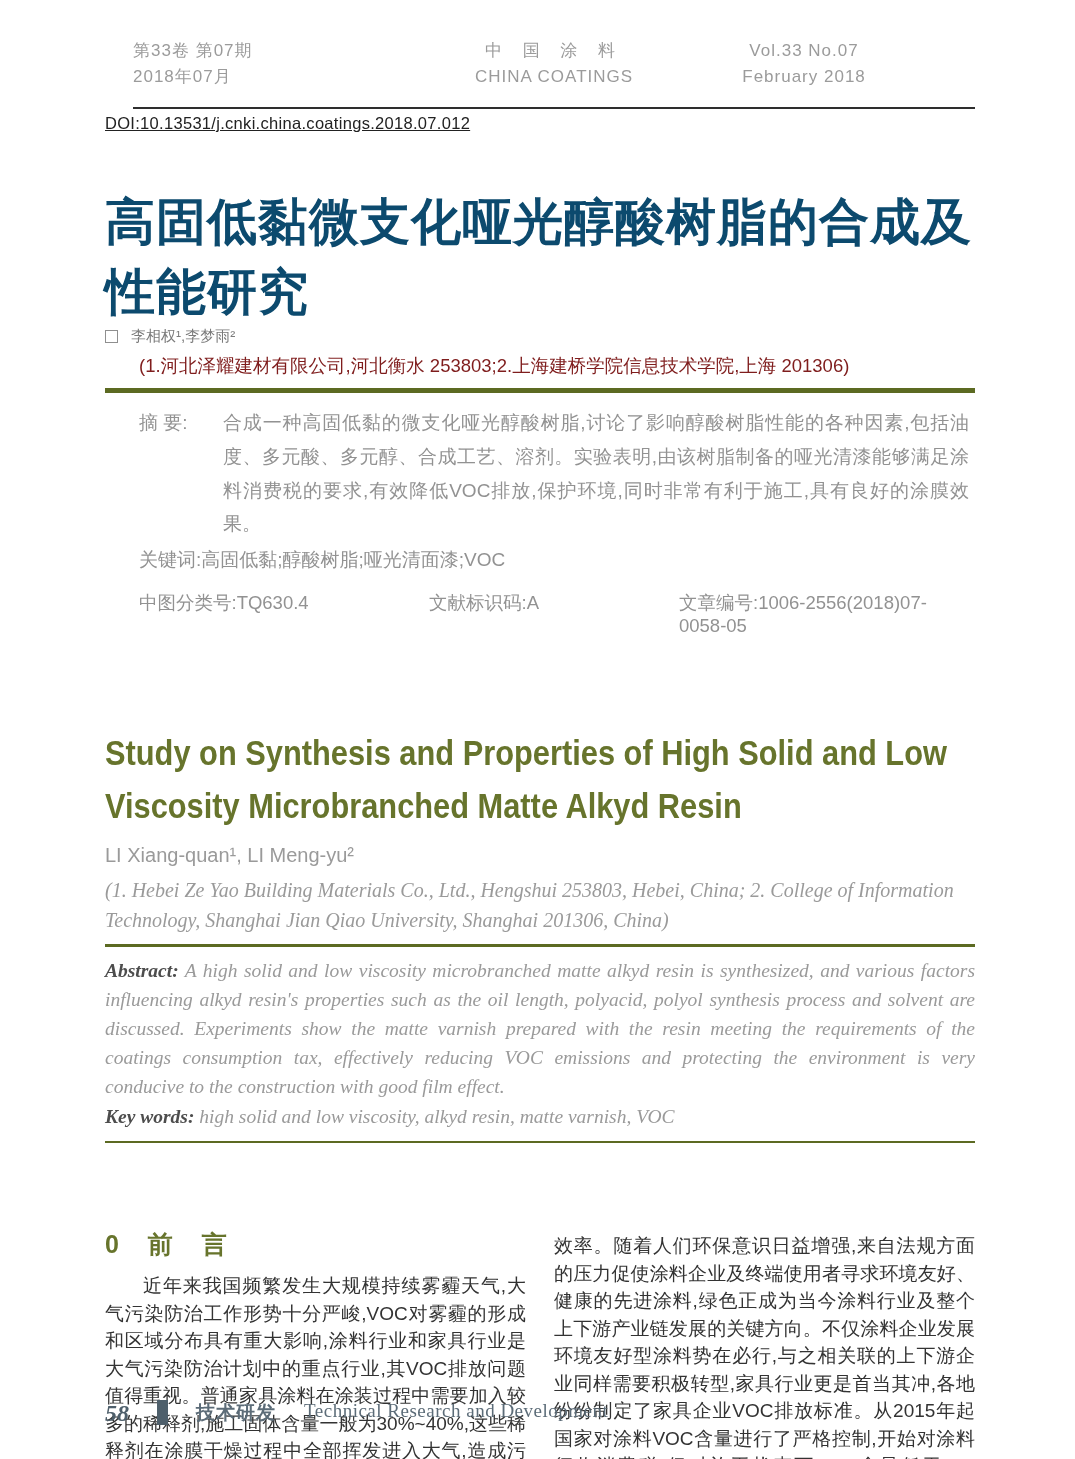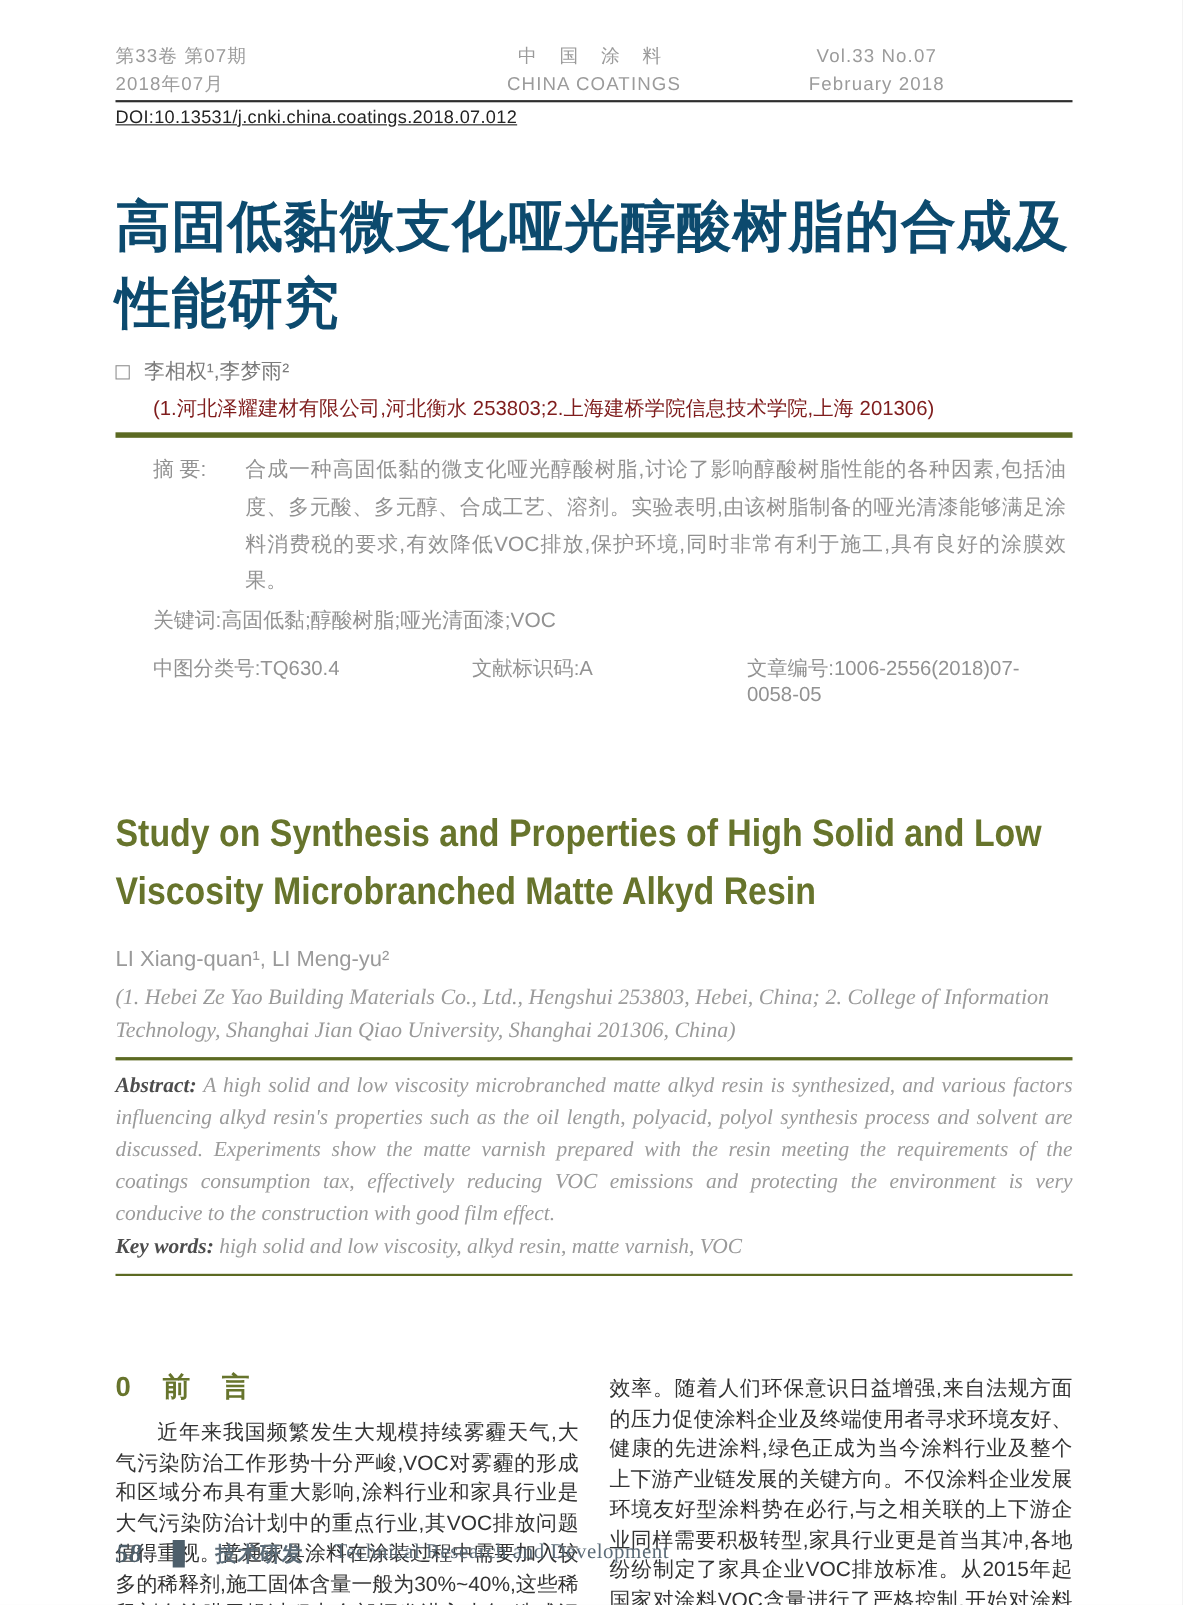--- a/index.html
+++ b/index.html
@@ -14,43 +14,44 @@
     overflow:hidden;
   }
 
   
   .jheader {
     display:grid;
     grid-template-columns:1fr auto 1fr;
     color:#9b9b9b;
     font-size:17px;
     line-height:1.5;
-    padding-bottom:2px;
+    padding-bottom:18px;
     border-bottom:2px solid #2e2e2e;
+    margin-left:28px;
   }
   .jheader .left  { text-align:left;  letter-spacing:1px; }
   .jheader .center{ text-align:center; }
   .jheader .center .cn { letter-spacing:8px; }
   .jheader .center .en { letter-spacing:1px; }
   .jheader .right { text-align:center; letter-spacing:1px; }
   .doi { color:#222; font-size:16.5px; margin-top:5px; letter-spacing:0.3px;text-decoration:underline; }
 
   
   .title-cn {
     margin-top:54px;
     color:#0c4a6e;
     font-weight:bold;
     font-size:50px;
     line-height:1.4;
     letter-spacing:1px;
   }
   .authors-row {
-    margin-top:14px;
+    margin-top:0;
     display:flex; align-items:center; gap:13px;
-    color:#7a7a7a; font-size:19px;
+    color:#7a7a7a; font-size:15px;
   }
   .author-square { width:13px; height:13px; border:1.5px solid #8f8f8f; flex:0 0 auto; }
   .affil-cn { margin-top:7px; padding-left:34px; color:#7f1d1d; font-size:18.5px; }
   .rule-thick { height:5px; background:#5c6a22; margin-top:10px; }
 
   
   .abstract-cn {
     margin:13px 6px 0 34px;
     color:#929292; font-size:19px; line-height:1.78;
   }
@@ -70,21 +71,21 @@
   .title-en {
     margin-top:90px;
     color:#67742c;
     font-weight:bold;
     font-size:35px;
     line-height:1.5;
     transform:scaleX(0.88);
     transform-origin:left top;
     white-space:nowrap;
   }
-  .authors-en { margin-top:24px; color:#9a9a9a; font-size:20px; }
+  .authors-en { margin-top:12px; color:#9a9a9a; font-size:20px; }
   .affil-en {
     margin-top:8px;
     color:#9a9a9a;
     font-family:"Liberation Serif", serif;
     font-style:italic;
     font-size:20px; line-height:1.5;
   }
   .rule-en-top { height:3px; background:#5c6a22; margin-top:9px; }
   .abstract-en {
     margin-top:10px;

